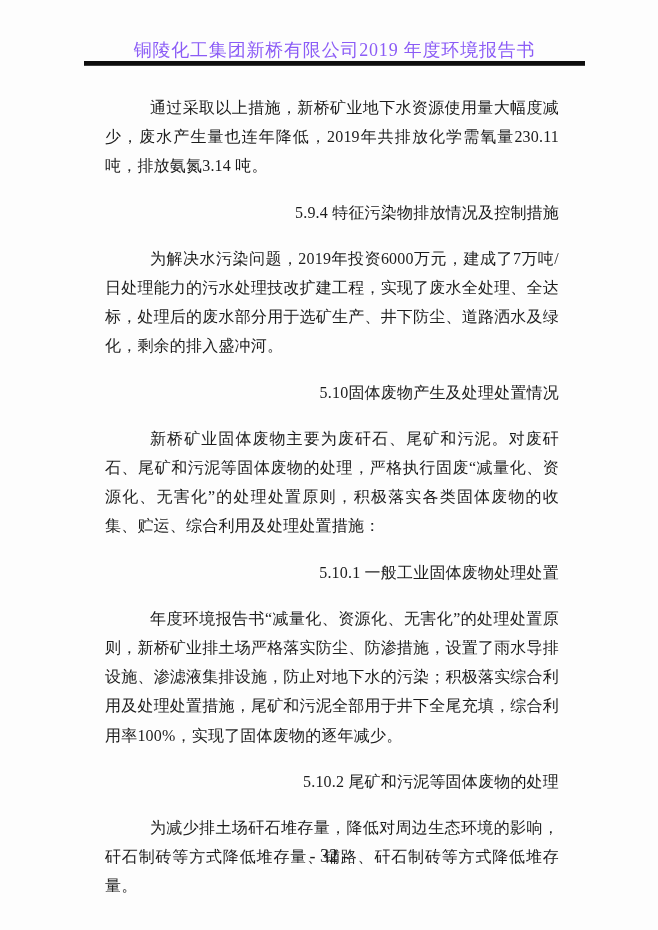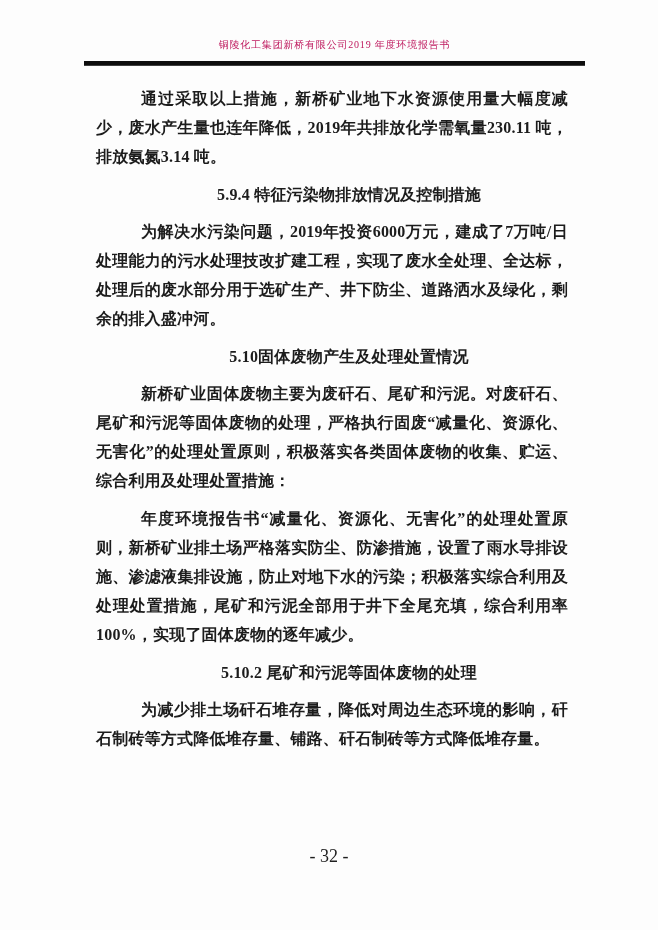--- a/index.html
+++ b/index.html
@@ -15,23 +15,23 @@
     color: #1c1c1c;
     font-family: "Liberation Serif", "DejaVu Serif", serif;
     overflow: hidden;
   }
   .page-header {
     position: absolute;
     top: 38px;
     left: 84px;
     width: 501px;
     text-align: center;
-    font-size: 10px;
+    font-size: 18px;
     letter-spacing: 0.8px;
-    color: #be185d;
+    color: #8b5cf6;
     white-space: nowrap;
   }
   .header-rule {
     position: absolute;
     top: 61px;
     left: 84px;
     width: 501px;
     height: 5px;
     background: linear-gradient(to bottom, #0d0d0d 0%, #0d0d0d 72%, #5a5a5a 100%);
   }
@@ -39,30 +39,29 @@
     position: absolute;
     top: 76px;
     left: 88px;
     width: 488px;
     font-size: 16px;
     line-height: 29.2px;
     letter-spacing: 0.2px;
     text-align: justify;
   }
   .doc-body p {
-    margin: 8px;
+    margin: 17px;
     padding: 0;
-    font-weight: bold;
   }
   .para {
     text-indent: 45px;
   }
   .heading {
     text-indent: 34px;
-    text-align: center;
+    text-align: right;
   }
   .page-footer {
     position: absolute;
     top: 846px;
     left: 0;
     width: 658px;
     text-align: center;
     font-size: 18px;
     color: #1f1f1f;
   }
@@ -75,20 +74,21 @@
   <div class="page-header">铜陵化工集团新桥有限公司2019 年度环境报告书</div>
 
   <div class="header-rule"></div>
 
   <div class="doc-body">
       <p class="para">通过采取以上措施，新桥矿业地下水资源使用量大幅度减少，废水产生量也连年降低，2019年共排放化学需氧量230.11 吨，排放氨氮3.14 吨。</p>
       <p class="heading">5.9.4 特征污染物排放情况及控制措施</p>
       <p class="para">为解决水污染问题，2019年投资6000万元，建成了7万吨/日处理能力的污水处理技改扩建工程，实现了废水全处理、全达标，处理后的废水部分用于选矿生产、井下防尘、道路洒水及绿化，剩余的排入盛冲河。</p>
       <p class="heading">5.10固体废物产生及处理处置情况</p>
       <p class="para">新桥矿业固体废物主要为废矸石、尾矿和污泥。对废矸石、尾矿和污泥等固体废物的处理，严格执行固废“减量化、资源化、无害化”的处理处置原则，积极落实各类固体废物的收集、贮运、综合利用及处理处置措施：</p>
+      <p class="heading">5.10.1 一般工业固体废物处理处置</p>
       <p class="para">年度环境报告书“减量化、资源化、无害化”的处理处置原则，新桥矿业排土场严格落实防尘、防渗措施，设置了雨水导排设施、渗滤液集排设施，防止对地下水的污染；积极落实综合利用及处理处置措施，尾矿和污泥全部用于井下全尾充填，综合利用率100%，实现了固体废物的逐年减少。</p>
       <p class="heading">5.10.2 尾矿和污泥等固体废物的处理</p>
       <p class="para">为减少排土场矸石堆存量，降低对周边生态环境的影响，矸石制砖等方式降低堆存量、铺路、矸石制砖等方式降低堆存量。</p>
     </div>
 
   <div class="page-footer">- 32 -</div>
 
 </div>
 
 </body></html>

